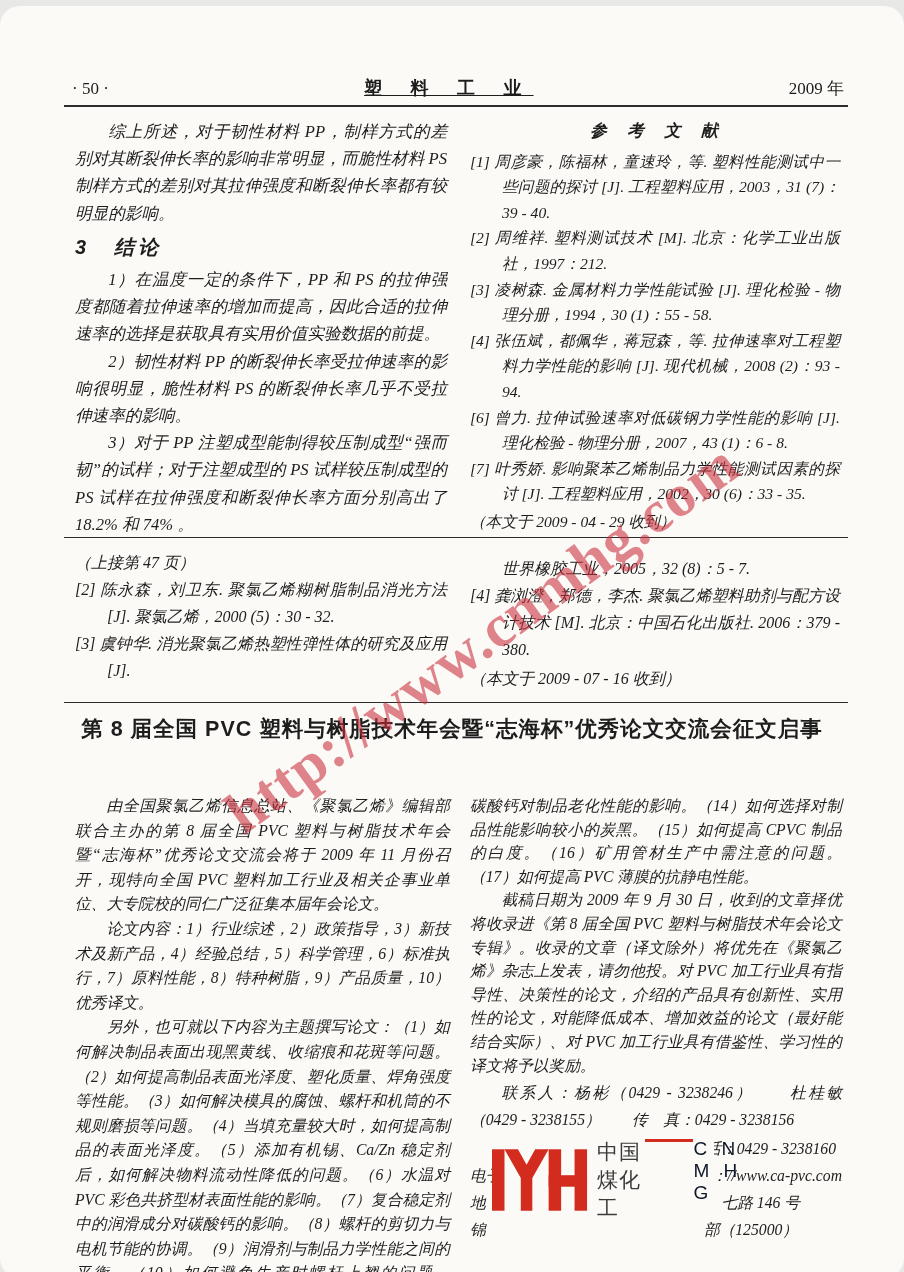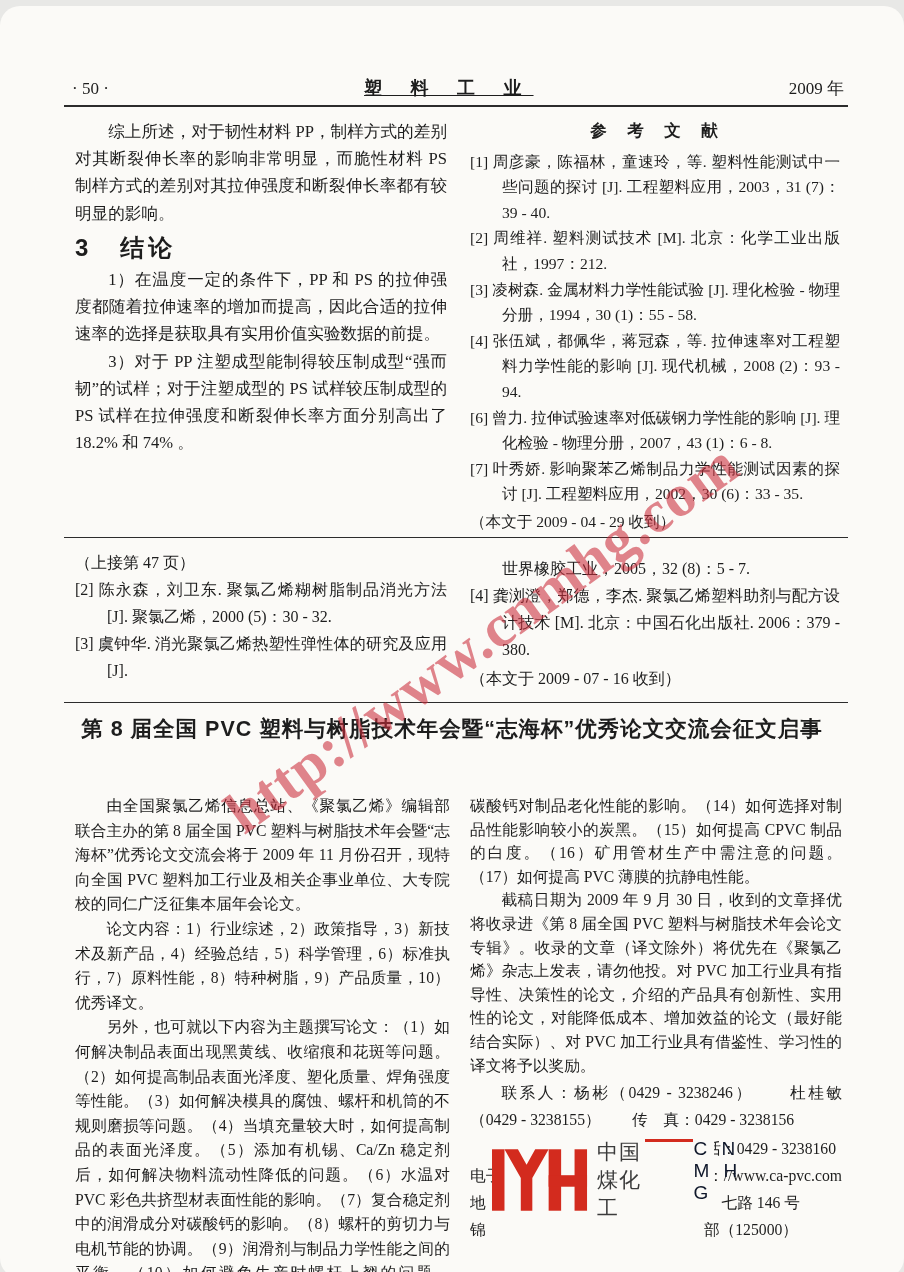--- a/index.html
+++ b/index.html
@@ -9,26 +9,26 @@
     font-family:"Liberation Serif","DejaVu Serif",serif;
     border-radius:20px;
   }
   
   .hdr{position:absolute;left:72px;right:60px;top:70px;display:flex;justify-content:space-between;align-items:baseline;font-size:17px;}
   .hdr .journal{font-size:18px;font-weight:bold;letter-spacing:12px;text-decoration:underline;}
   .hdr-rule{position:absolute;left:64px;right:56px;top:99px;border-top:2.5px solid #2c2c2c;}
   .rule{position:absolute;left:64px;right:56px;border-top:1.5px solid #2c2c2c;}
   .rule2{top:531px;} .rule3{top:696px;}
   
-  .col{position:absolute;text-align:justify;}
+  .col{position:absolute;text-align:justify;font-style:italic;}
   .art-l{left:75px;top:112px;width:372px;font-size:16.6px;line-height:27.2px;}
   .art-r{left:470px;top:112px;width:370px;font-size:15.6px;line-height:25.6px;}
   p{margin:0;}
   .ind{text-indent:2em;}
-  .h3{font-family:"Liberation Sans","DejaVu Sans",sans-serif;font-weight:bold;font-size:24px;margin:7px 0 5px;letter-spacing:4px;}
+  .h3{font-family:"Liberation Sans","DejaVu Sans",sans-serif;font-weight:bold;font-size:20px;margin:7px 0 5px;letter-spacing:4px;}
   .refh{text-align:center;font-family:"Liberation Sans","DejaVu Sans",sans-serif;font-weight:bold;font-size:16.5px;margin-bottom:5px;letter-spacing:2px;}
   .ref{padding-left:32px;text-indent:-32px;}
   .received{text-align:left;margin-top:2px;}
   
   .cont-l{left:75px;top:543px;width:372px;font-size:16px;line-height:27px;}
   .cont-r{left:470px;top:549px;width:370px;font-size:16px;line-height:27px;}
   .cont-first{padding-left:32px;}
   
   .ann-title{position:absolute;left:0;right:0;top:708px;text-align:center;
     font-family:"Liberation Sans","DejaVu Sans",sans-serif;font-weight:bold;font-size:21.5px;letter-spacing:1px;}
@@ -65,20 +65,21 @@
     <span>· 50 ·</span>
     <span class="journal">塑 料 工 业</span>
     <span>2009 年</span>
   </div>
   <div class="hdr-rule"></div>
 
   <div class="col art-l">
     <p class="ind">综上所述，对于韧性材料 PP，制样方式的差别对其断裂伸长率的影响非常明显，而脆性材料 PS 制样方式的差别对其拉伸强度和断裂伸长率都有较明显的影响。</p>
     <p class="h3">3　结论</p>
     <p class="ind">1）在温度一定的条件下，PP 和 PS 的拉伸强度都随着拉伸速率的增加而提高，因此合适的拉伸速率的选择是获取具有实用价值实验数据的前提。</p>
+    <p class="ind">2）韧性材料 PP 的断裂伸长率受拉伸速率的影响很明显，脆性材料 PS 的断裂伸长率几乎不受拉伸速率的影响。</p>
     <p class="ind">3）对于 PP 注塑成型能制得较压制成型“强而韧”的试样；对于注塑成型的 PS 试样较压制成型的 PS 试样在拉伸强度和断裂伸长率方面分别高出了 18.2% 和 74% 。</p>
   </div>
 
   <div class="col art-r">
     <p class="refh">参　考　文　献</p>
     <p class="ref">[1] 周彦豪，陈福林，童速玲，等. 塑料性能测试中一些问题的探讨 [J]. 工程塑料应用，2003，31 (7)：39 - 40.</p>
     <p class="ref">[2] 周维祥. 塑料测试技术 [M]. 北京：化学工业出版社，1997：212.</p>
     <p class="ref">[3] 凌树森. 金属材料力学性能试验 [J]. 理化检验 - 物理分册，1994，30 (1)：55 - 58.</p>
     <p class="ref">[4] 张伍斌，都佩华，蒋冠森，等. 拉伸速率对工程塑料力学性能的影响 [J]. 现代机械，2008 (2)：93 - 94.</p>
     <p class="ref">[6] 曾力. 拉伸试验速率对低碳钢力学性能的影响 [J]. 理化检验 - 物理分册，2007，43 (1)：6 - 8.</p>

